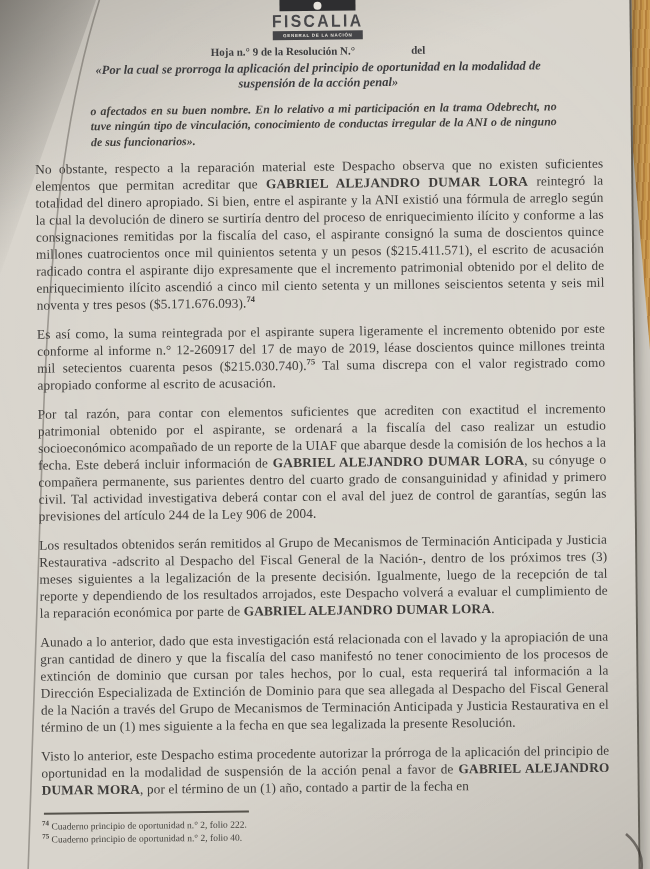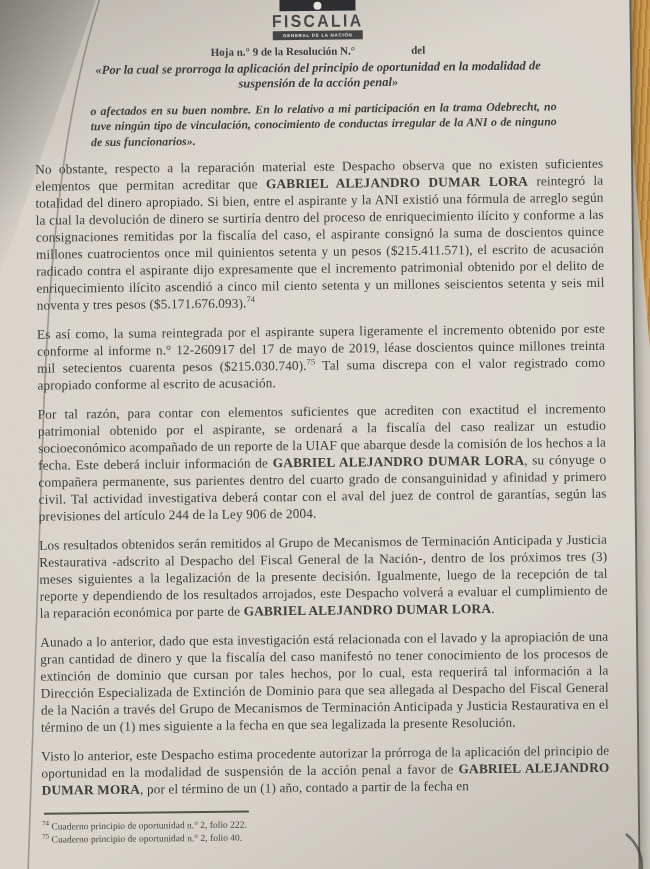--- a/index.html
+++ b/index.html
@@ -50,21 +50,21 @@
     font-size:11px;line-height:13px;margin-top:5px;color:#3d3d3f;}
   .subject-quote{font-style:italic;font-weight:600;font-size:12.5px;line-height:15px;
     text-align:center;width:505px;margin:3px auto 0;color:#3d3d3f;}
   .inset-quote{font-style:italic;font-weight:600;font-size:11.9px;line-height:15.5px;
     margin:11px 46px 0 56px;text-align:justify;color:#403e3c;}
 
   .body-block{margin-top:10px;}
   .para{text-align:justify;font-size:13.3px;line-height:17px;margin:0 0 12px;
     letter-spacing:0.1px;}
   .para .bold{font-weight:700;letter-spacing:0.2px;}
-  sup{font-size:8.5px;line-height:0;}
+  sup{font-size:8.5px;line-height:0;font-weight:bold;}
 
   .fn-sep{width:205px;border-top:2px solid #56534c;margin:14px 0 6px 2px;height:0;}
   .footnote{font-size:9.5px;line-height:12.5px;color:#45433f;}
   .footnote sup{font-size:7px;}
 
   
   .corner-shadow{position:absolute;top:0;left:0;width:96px;height:275px;z-index:5;
     background:linear-gradient(118deg, rgba(88,85,80,0.6), rgba(88,85,80,0) 62%);
     clip-path:polygon(0 0,100% 0,0 100%);}
   .overlay-svg{position:absolute;top:0;left:0;z-index:6;pointer-events:none;}

